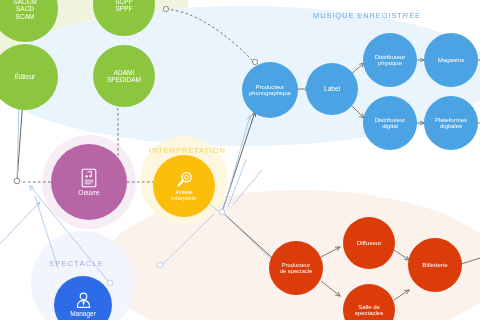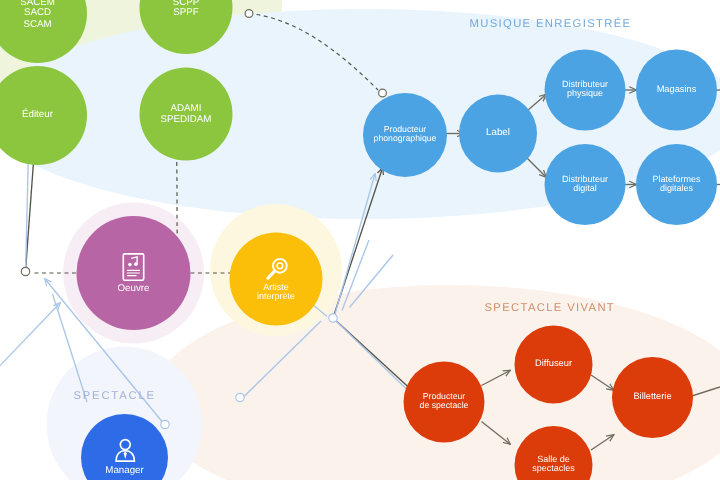--- a/index.html
+++ b/index.html
@@ -105,21 +105,21 @@
       <circle cx="255" cy="62" r="2.6"></circle>
       <circle cx="119" cy="180" r="2.6"></circle>
       <circle cx="17" cy="181" r="2.8"></circle>
       <circle cx="222" cy="212" r="2.8" stroke="#A9C6E8"></circle>
       <circle cx="110" cy="283" r="2.8" stroke="#A9C6E8"></circle>
       <circle cx="160" cy="265" r="2.8" stroke="#A9C6E8"></circle>
     </g>
   </svg>
 
   <div class="zone-label" style="left:313px;top:11px;color:#6FA8DC;">MUSIQUE ENREGISTRÉE</div>
-  <div class="zone-label" style="left:323px;top:200px;color:#D08C6A;">SPECTACLE VIVANT</div>
+  <div class="zone-label" style="left:149px;top:146px;color:#F5CE5A;">INTERPRETATION</div>
   <div class="zone-label" style="left:49px;top:259px;color:#9FB0D8;letter-spacing:1.2px;">SPECTACLE</div>
 
   <div class="node" style="left:-8px;top:-24px;width:66px;height:66px;background:#8CC63E;font-size:6.5px;">
     <span class="lbl">SACEM</span>
     <span class="lbl">SACD</span>
     <span class="lbl">SCAM</span>
   </div>
 
   <div class="node" style="left:-8px;top:44px;width:66px;height:66px;background:#8CC63E;font-size:6.5px;">
     <span class="lbl">Éditeur</span>

